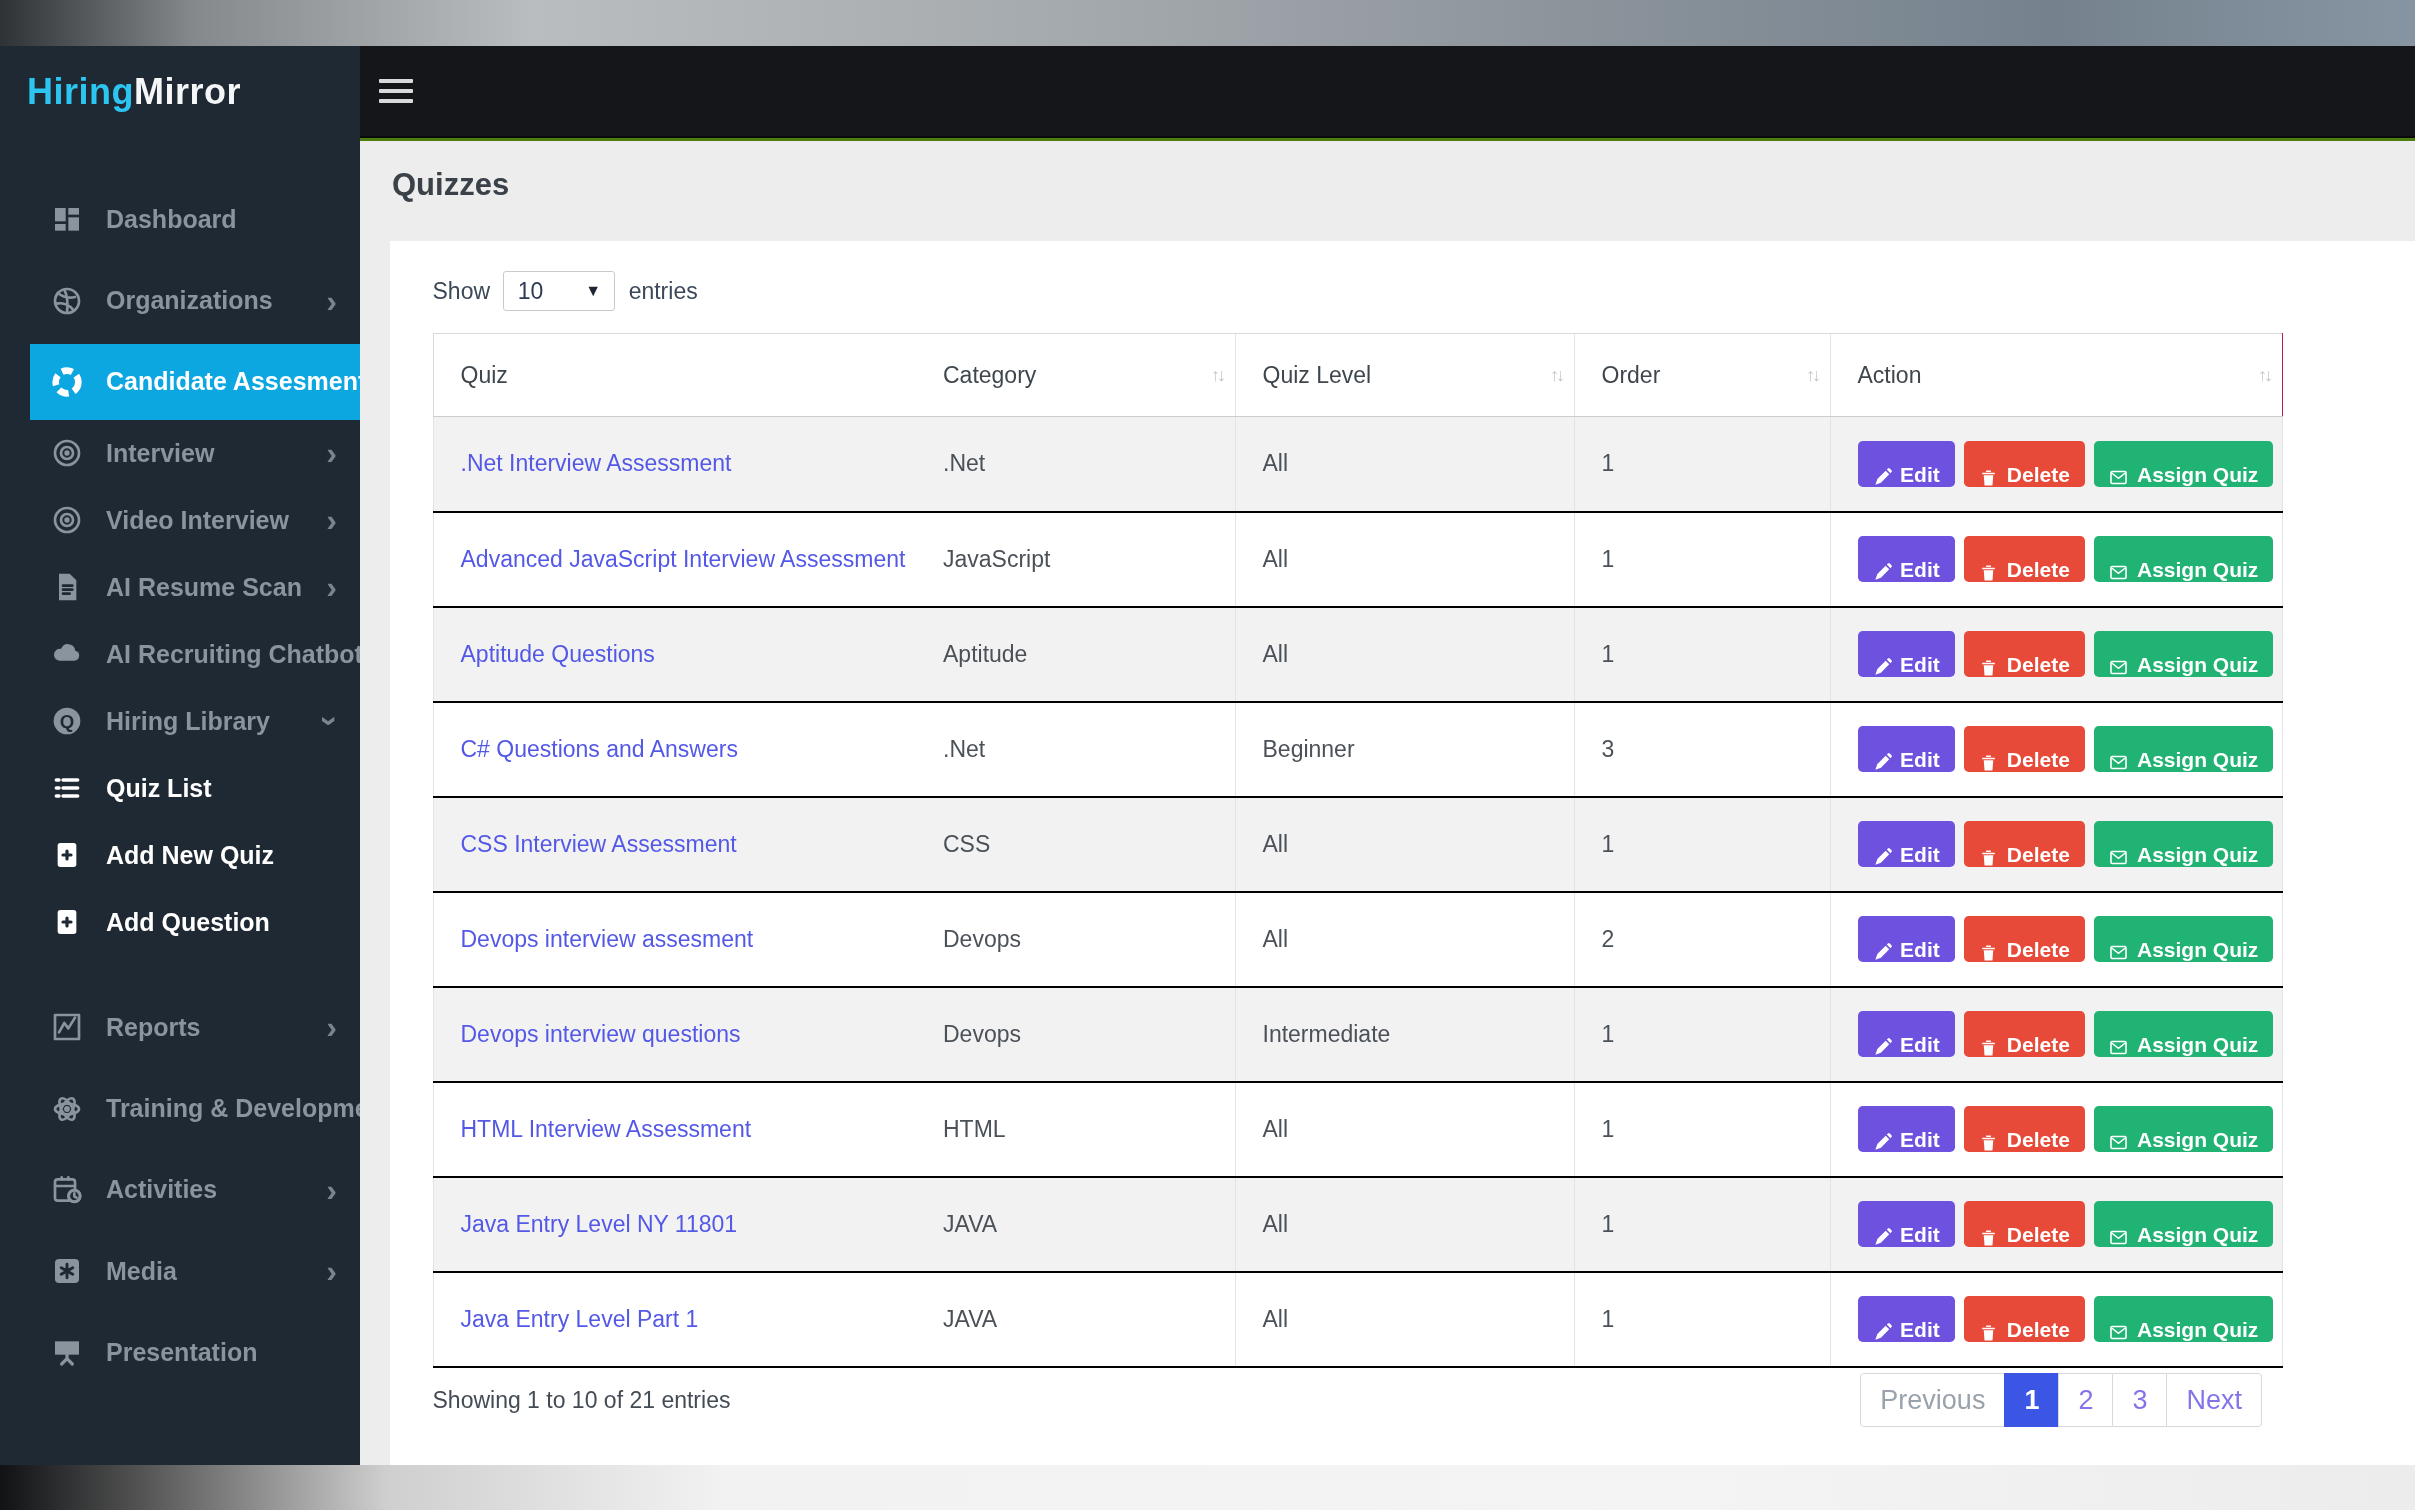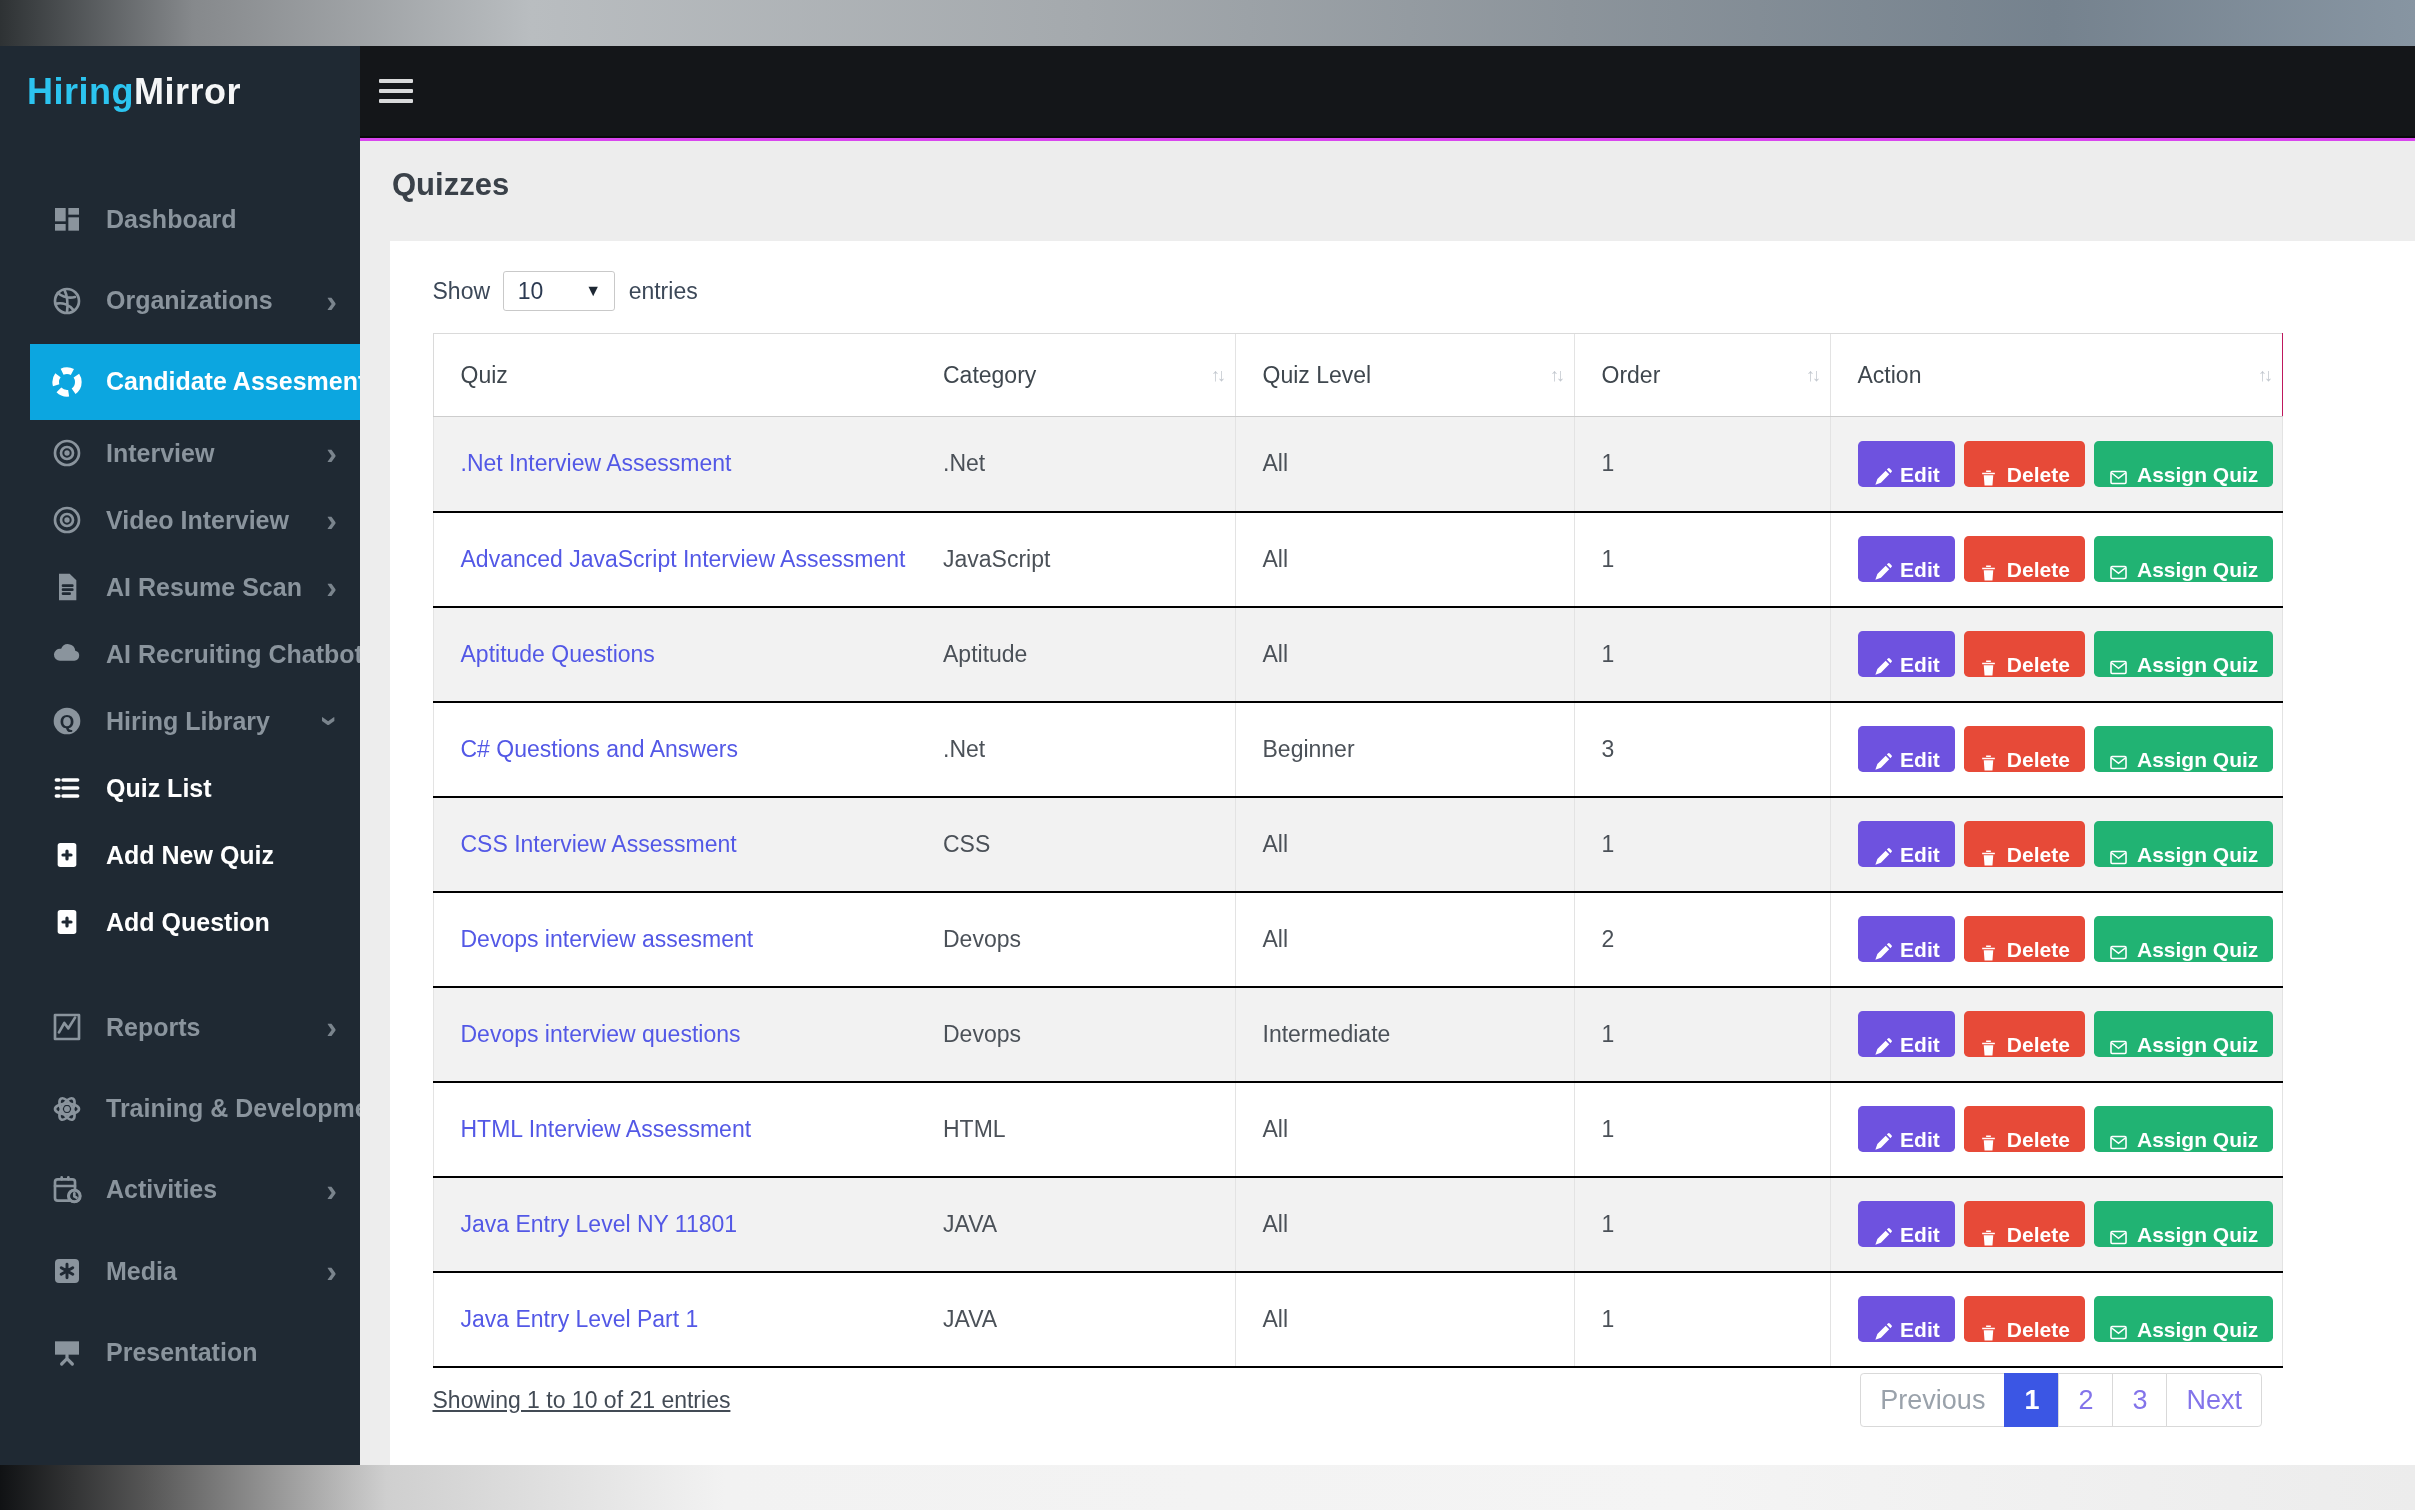--- a/index.html
+++ b/index.html
@@ -1,18 +1,18 @@
 <!DOCTYPE html>
 <html style="font-size:15px"><head>
 <meta charset="utf-8">
 <style>
   * { margin:0; padding:0; box-sizing:border-box; }
   html,body { background:#444; }
   body { font-family:"Liberation Sans", sans-serif; }
-  .screen { position:relative; width:2416px; height:1510px; overflow:hidden; background:#d946ef; }
+  .screen { position:relative; width:2416px; height:1510px; overflow:hidden; background:#4d7c0f; }
 
   
   .strip-top { position:absolute; left:0; top:0; width:2416px; height:46px;
     background:linear-gradient(90deg,#2e3234 0%,#86898c 8%,#b9bdc0 22%,#a4a9ad 45%,#8c949b 65%,#75828e 85%,#8795a2 100%); }
   .strip-bottom { position:absolute; left:0; top:1465px; width:2416px; height:46px;
     background:linear-gradient(90deg,#101214 0%,#555 6%,#cfcfcf 16%,#f2f2f2 30%,#f4f4f4 70%,#ececec 100%); }
 
   
   .sidebar { position:absolute; left:0; top:46px; width:360px; height:1419px; background:#1f2933; overflow:hidden; }
   .logo { height:92px; display:flex; align-items:center; padding-left:27px; font-size:36px; font-weight:bold; letter-spacing:0.5px; }
@@ -59,21 +59,21 @@
   a.quiz-link { color:#5358e6; text-decoration:none; cursor:pointer; }
 
   .btns { display:flex; gap:9.5px; align-items:center; }
   .btn { display:inline-flex; align-items:flex-end; gap:8.6px; height:46px; padding:0 15px; border:none; border-radius:4.8px; color:#fff; font-size:21px; font-weight:bold; font-family:inherit; cursor:pointer; }
   .btn svg { width:19px; height:19px; display:block; }
   .btn.edit { background:#6e52df; }
   .btn.delete { background:#e74a38; }
   .btn.assign { background:#21b373; }
 
   .table-footer { position:absolute; left:43px; top:1132px; right:154px; display:flex; align-items:center; justify-content:space-between; }
-  .summary { font-size:23px; color:#434b55;text-decoration:underline; }
+  .summary { font-size:23px; color:#434b55; }
   .pagination { display:flex; list-style:none; }
   .page-item { min-width:49px; height:54px; display:flex; align-items:center; justify-content:center; padding:0 19px; background:#fff; border:1px solid #d9d9d9; margin-left:-1px; font-size:27px; color:#8374ea; cursor:pointer; }
   .page-item:first-child { border-radius:3.8px 0 0 3.8px; margin-left:0; color:#9aa2ab; }
   .page-item:last-child { border-radius:0 3.8px 3.8px 0; }
   .page-item.active { background:#3b56e4; border-color:#3b56e4; color:#fff; font-weight:bold; }
 </style>
 </head>
 <body>
 
 <div class="screen">

